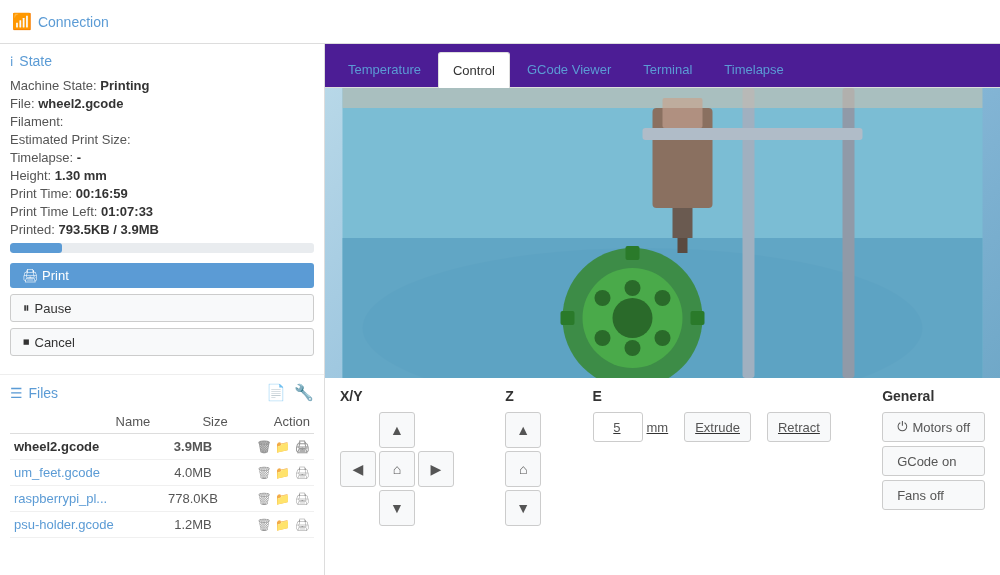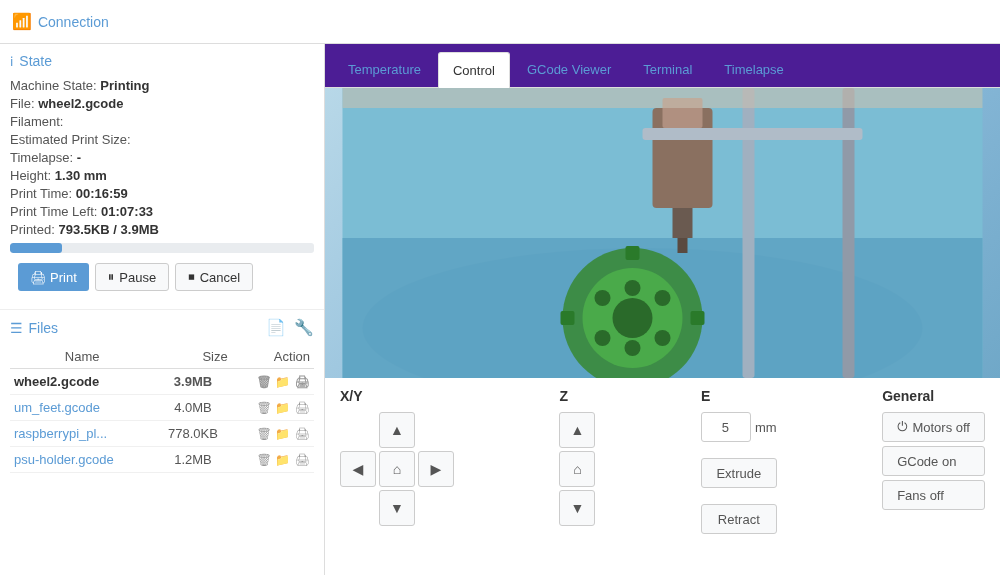--- a/index.html
+++ b/index.html
@@ -18,32 +18,32 @@
     .state-header { display: flex; align-items: center; color: #5b9bd5; font-size: 14px; margin-bottom: 8px; }
     .state-header .info-icon { margin-right: 6px; font-size: 13px; }
 
     .state-row { margin-bottom: 3px; font-size: 13px; color: #555; }
     .state-row span.label { color: #555; }
     .state-row span.value { font-weight: bold; color: #333; }
 
     .progress-bar-container { height: 10px; background: #e9ecef; border-radius: 3px; margin: 6px 0 10px 0; overflow: hidden; }
     .progress-bar-fill { height: 100%; background: #5b9bd5; border-radius: 3px; width: 17%; }
 
-    .btn-group { display: flex; gap: 6px; margin: 6px 0 10px 8px; }
+    .btn-group { display: flex; gap: 6px; margin: 6px 0 10px 0; flex-direction: column; }
     .btn { padding: 5px 12px; border: none; border-radius: 3px; cursor: pointer; font-size: 13px; display: flex; align-items: center; gap: 5px; }
     .btn-primary { background: #5b9bd5; color: white; }
     .btn-default { background: #f8f9fa; color: #333; border: 1px solid #ccc; }
 
     .files-section { padding: 8px 10px; flex: 1; }
     .files-header { display: flex; align-items: center; justify-content: space-between; margin-bottom: 8px; }
     .files-title { color: #5b9bd5; font-size: 14px; display: flex; align-items: center; gap: 6px; }
     .files-actions { display: flex; gap: 8px; color: #555; font-size: 16px; }
 
     .files-table { width: 100%; border-collapse: collapse; font-size: 13px; }
-    .files-table th { text-align: center; padding: 4px 4px; color: #555; font-weight: normal; border-bottom: 1px solid #ddd; }
+    .files-table th { text-align: right; padding: 4px 4px; color: #555; font-weight: normal; border-bottom: 1px solid #ddd; }
     .files-table th.right { text-align: right; }
     .files-table td { padding: 5px 4px; border-bottom: 1px solid #f0f0f0; }
     .files-table td.size { text-align: center; color: #555; }
     .files-table td.action { text-align: right; color: #aaa; font-size: 12px; white-space: nowrap; }
     .files-table tr.active td { font-weight: bold; }
     .files-table tr td:first-child { color: #5b9bd5; }
     .files-table tr.active td:first-child { color: #333; font-weight: bold; }
     .action-icons { display: flex; gap: 4px; justify-content: flex-end; color: #999; }
     .action-icon { cursor: pointer; }
 
@@ -62,21 +62,21 @@
     .control-group { display: flex; flex-direction: column; align-items: center; }
     .control-group-label { font-size: 14px; font-weight: bold; color: #333; margin-bottom: 8px; align-self: flex-start; }
 
     .jog-grid { display: grid; grid-template-columns: repeat(3, 36px); grid-template-rows: repeat(3, 36px); gap: 3px; }
     .jog-btn { width: 36px; height: 36px; border: 1px solid #ccc; background: #f8f9fa; border-radius: 3px; cursor: pointer; display: flex; align-items: center; justify-content: center; font-size: 14px; color: #555; }
     .jog-btn.empty { background: transparent; border-color: transparent; cursor: default; }
 
     .z-group { display: flex; flex-direction: column; align-items: center; gap: 3px; }
     .z-btn { width: 36px; height: 36px; border: 1px solid #ccc; background: #f8f9fa; border-radius: 3px; cursor: pointer; display: flex; align-items: center; justify-content: center; font-size: 14px; color: #555; }
 
-    .e-group { display: flex; flex-direction: column; gap: 16px; }
+    .e-group { display: flex; gap: 16px; text-decoration: underline; }
     .e-input-row { display: flex; align-items: center; gap: 4px; }
     .e-input { width: 50px; height: 30px; border: 1px solid #ccc; border-radius: 3px; text-align: right; padding: 2px 6px; font-size: 13px; color: #555; }
     .e-unit { color: #555; font-size: 13px; }
     .e-btn { padding: 4px 10px; border: 1px solid #ccc; background: #f8f9fa; border-radius: 3px; cursor: pointer; font-size: 13px; color: #555; height: 30px; }
 
     .general-group { display: flex; flex-direction: column; gap: 4px; }
     .general-btn { padding: 5px 14px; border: 1px solid #ccc; background: #f8f9fa; border-radius: 3px; cursor: pointer; font-size: 13px; color: #555; height: 30px; white-space: nowrap; display: flex; align-items: center; gap: 5px; }
   </style>
 </head>
 <body>

